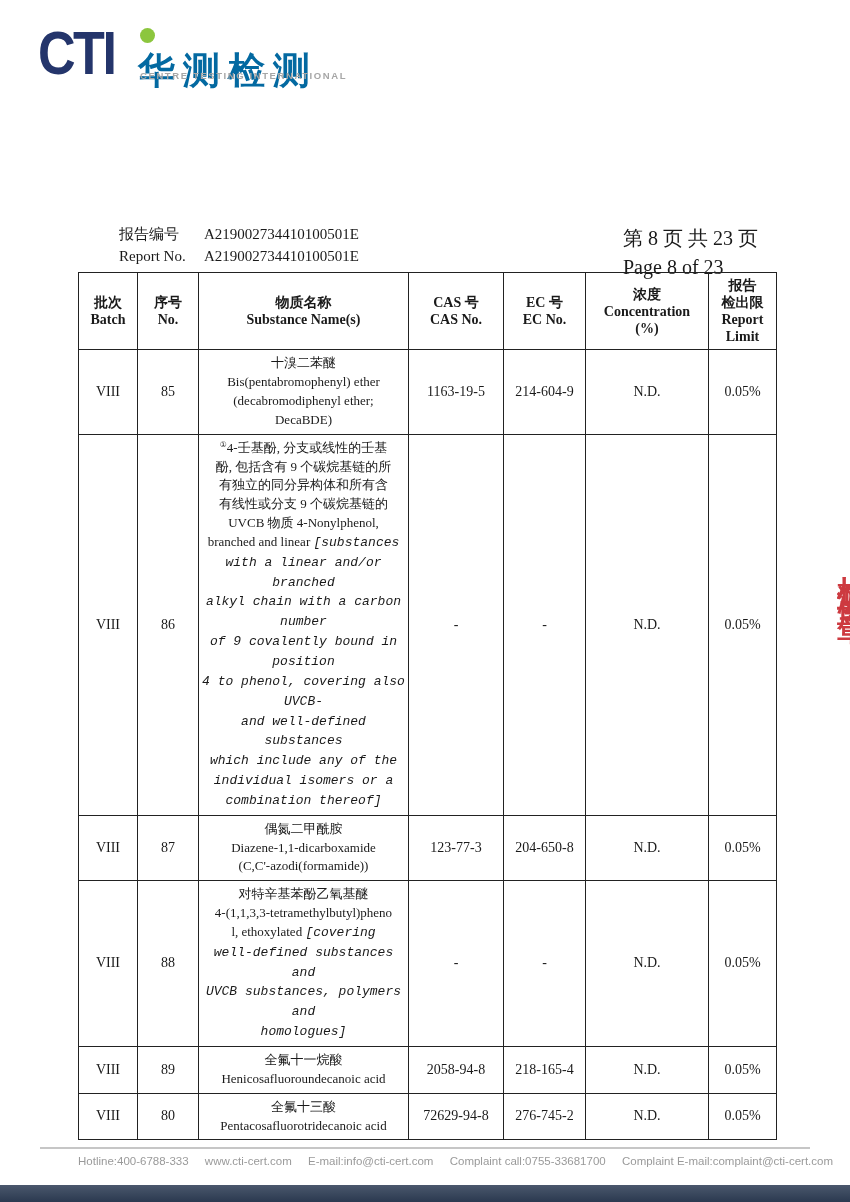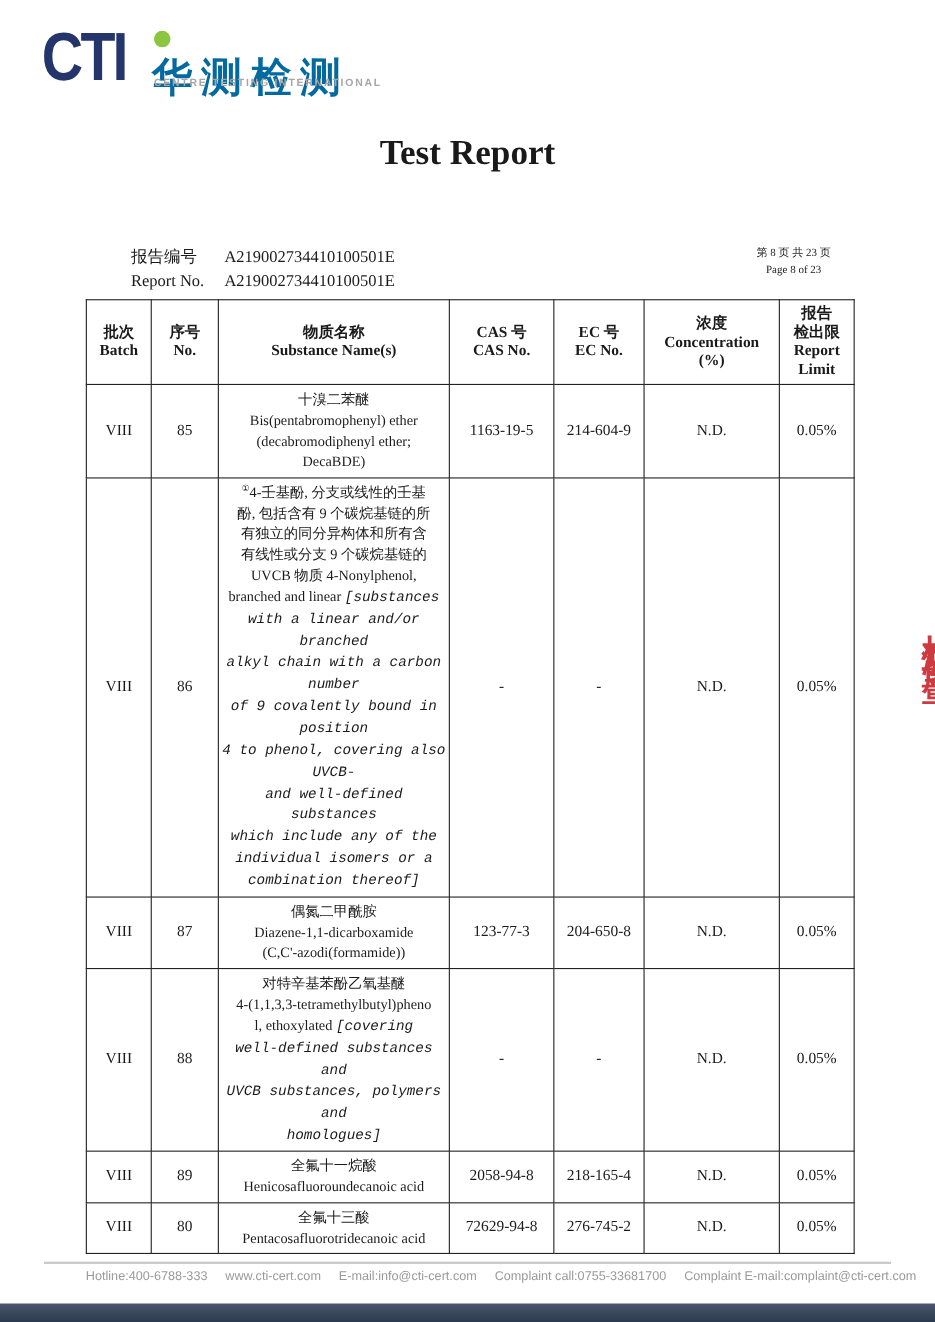--- a/index.html
+++ b/index.html
@@ -33,22 +33,22 @@
   
   .title-block { position:absolute; left:0; top:120px; width:100%; text-align:center; }
   .title-zh { font-size:37px; font-weight:bold; letter-spacing:5px; line-height:1.2; }
   .title-en { font-size:32px; font-weight:bold; line-height:1.15; }
 
   
   .meta { position:absolute; left:85px; top:224px; font-size:15px; line-height:1.45; }
   .meta-row { display:flex; }
   .meta-label { width:85px;margin-left:34px; }
   .meta-value { white-space:nowrap; }
-  .page-block { position:absolute; right:46px; top:224px; width:165px;
-    text-align:center; font-size:10px; line-height:1.45; }
+  .page-block { position:absolute; right:62px; top:224px; width:165px;
+    font-size:20px; line-height:1.45; }
 
   
   table.report {
     position:absolute; left:78px; top:272px;
     border-collapse:collapse; table-layout:fixed; width:698px;
     font-size:14px;
   }
   table.report th, table.report td {
     border:1px solid #222; text-align:center; vertical-align:middle;
     padding:4px 2px; overflow:hidden;
@@ -84,21 +84,20 @@
 <body>
 
 <div class="logo">
   <span class="logo-acronym">CTI</span>
   <span class="logo-dot"></span>
   <span class="logo-zh">华测检测</span>
   <span class="logo-en">CENTRE TESTING INTERNATIONAL</span>
 </div>
 
 <div class="title-block">
-  <div class="title-en">Test Report</div>
 </div>
 
 <div class="meta">
   <div class="meta-row">
     <span class="meta-label">报告编号</span>
     <span class="meta-value">A219002734410100501E</span>
   </div>
   <div class="meta-row">
     <span class="meta-label">Report No.</span>
     <span class="meta-value">A219002734410100501E</span>

